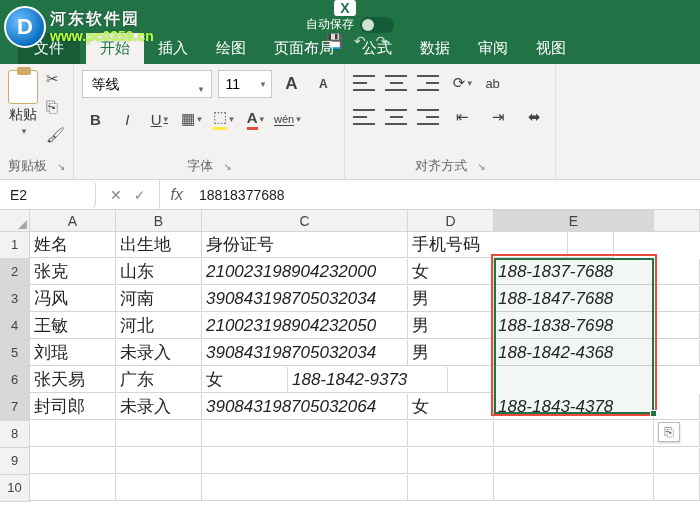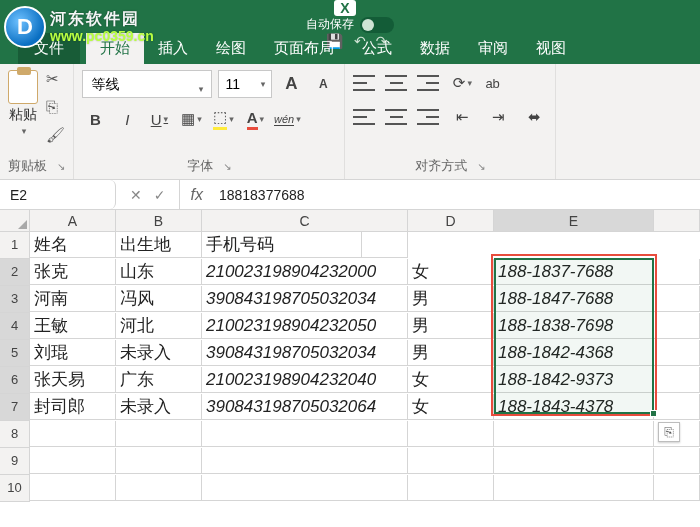--- a/index.html
+++ b/index.html
@@ -43,35 +43,35 @@
 
 
 .font .row { display: flex; align-items: center; gap: 6px; margin-bottom: 8px; }
 .fontname { width: 130px; height: 28px; border: 1px solid #c8c8c8; background: #fff; font-size: 14px; padding: 3px 8px; display: flex; align-items: flex-end; justify-content: space-between; }
 .fontsize { width: 54px; height: 28px; border: 1px solid #c8c8c8; background: #fff; font-size: 14px; padding: 3px 6px; display: flex; align-items: center; justify-content: space-between; }
 .fbtn { width: 26px; height: 26px; display: flex; align-items: center; justify-content: center; color: #444; font-size: 15px; }
 .Abig { font-size: 17px; font-weight: bold; }
 .Asml { font-size: 12px; font-weight: bold; }
 .color-under { border-bottom: 3px solid #e84c3d; padding-bottom: 1px; font-weight: bold; }
 .fill-under { border-bottom: 3px solid #ffeb3b; padding-bottom: 1px; }
-.wen { font-size: 11px; color: #444; border-bottom: 1px solid #444; font-style: italic; }
+.wen { font-size: 11px; color: #444; border-bottom: 1px solid #444; }
 .dd { font-size: 9px; color: #666; margin-left: 2px; }
 
 
 .align .row { display: flex; align-items: center; gap: 10px; margin-bottom: 8px; }
 .albtn { width: 22px; height: 20px; display: flex; flex-direction: column; justify-content: space-around; }
 .albtn span { height: 2px; background: #555; display: block; }
 .albtn.left span { width: 100%; } .albtn.left span:nth-child(2){width:60%;}
 .albtn.center span { width: 100%; } .albtn.center span:nth-child(2){width:60%;margin:0 auto;}
 .albtn.right span { width: 100%; } .albtn.right span:nth-child(2){width:60%;margin-left:auto;}
 .wrap-ab { font-size: 13px; color: #444; }
 
 
 .formula-bar { height: 30px; display: flex; align-items: center; border-bottom: 1px solid #d5d5d5; background: #fff; }
-.namebox { width: 116px; height: 100%; border-right: 1px solid #d5d5d5; padding: 0 10px; font-size: 14px; color: #222; display: flex; align-items: center; border-radius: 6px; }
+.namebox { width: 96px; height: 100%; border-right: 1px solid #d5d5d5; padding: 0 10px; font-size: 14px; color: #222; display: flex; align-items: center; border-radius: 6px; }
 .fx-btns { display: flex; gap: 12px; padding: 0 14px; color: #888; font-size: 14px; border-right: 1px solid #d5d5d5; height: 100%; align-items: center; }
 .fx-label { padding: 0 10px; font-style: italic; color: #666; }
 .fx-input { flex: 1; padding: 0 6px; font-size: 14px; color: #222; }
 
 
 .grid { position: relative; }
 .colhdr { display: flex; }
 .corner { width: 30px; height: 22px; background: #f3f2f1; border-right: 1px solid #d5d5d5; border-bottom: 1px solid #d5d5d5; position: relative; }
 .corner::after { content: ""; position: absolute; right: 2px; bottom: 2px; border-style: solid; border-width: 0 0 9px 9px; border-color: transparent transparent #a9a9a9 transparent; }
 .ch { height: 22px; background: #f3f2f1; border-right: 1px solid #d5d5d5; border-bottom: 1px solid #d5d5d5; text-align: center; font-size: 14px; color: #444; line-height: 22px; }
@@ -259,37 +259,38 @@
     <div class="ch cC">C</div>
     <div class="ch cD">D</div>
     <div class="ch cE selE">E</div>
     <div class="ch cF"></div>
   </div>
 
   <div class="row">
     <div class="rh">1</div>
     <div class="cell cA">姓名</div>
     <div class="cell cB">出生地</div>
+    <div class="cell cC">身份证号</div>
     <div class="cell cE">手机号码</div>
     <div class="cell cF"></div>
   </div>
 
   <div class="row">
     <div class="rh sel">2</div>
     <div class="cell cA">张克</div>
     <div class="cell cB">山东</div>
     <div class="cell cC num">210023198904232000</div>
     <div class="cell cD">女</div>
     <div class="cell cE num">188-1837-7688</div>
     <div class="cell cF"></div>
   </div>
   <div class="row">
     <div class="rh sel">3</div>
+    <div class="cell cA">冯风</div>
     <div class="cell cB">河南</div>
-    <div class="cell cA">冯风</div>
     <div class="cell cC num">390843198705032034</div>
     <div class="cell cD">男</div>
     <div class="cell cE num">188-1847-7688</div>
     <div class="cell cF"></div>
   </div>
   <div class="row">
     <div class="rh sel">4</div>
     <div class="cell cA">王敏</div>
     <div class="cell cB">河北</div>
     <div class="cell cC num">210023198904232050</div>
@@ -303,21 +304,20 @@
     <div class="cell cB">未录入</div>
     <div class="cell cC num">390843198705032034</div>
     <div class="cell cD">男</div>
     <div class="cell cE num">188-1842-4368</div>
     <div class="cell cF"></div>
   </div>
   <div class="row">
     <div class="rh sel">6</div>
     <div class="cell cA">张天易</div>
     <div class="cell cB">广东</div>
-    <div class="cell cC num">210023198904232040</div>
     <div class="cell cD">女</div>
     <div class="cell cE num">188-1842-9373</div>
     <div class="cell cF"></div>
   </div>
   <div class="row">
     <div class="rh sel">7</div>
     <div class="cell cA">封司郎</div>
     <div class="cell cB">未录入</div>
     <div class="cell cC num">390843198705032064</div>
     <div class="cell cD">女</div>

